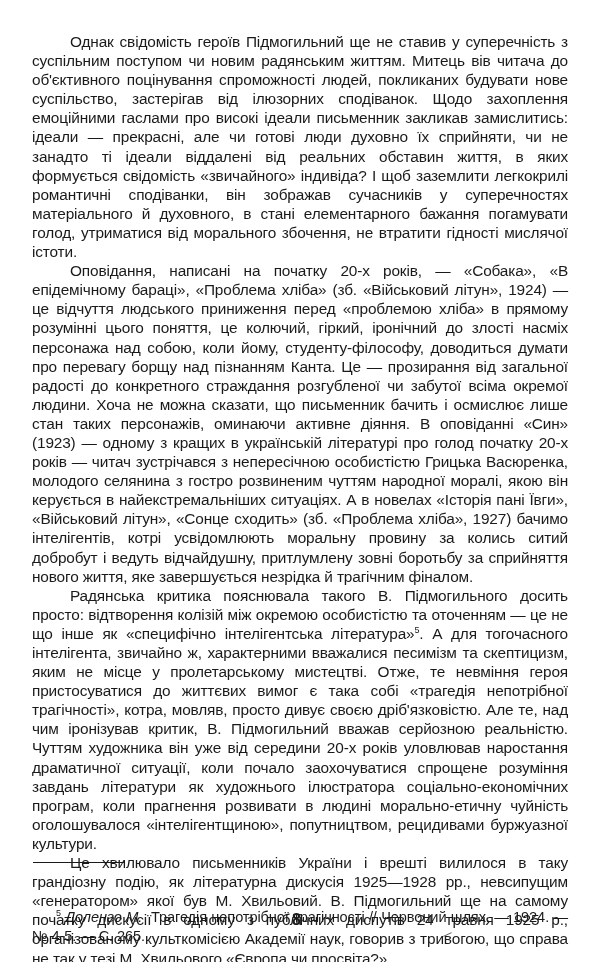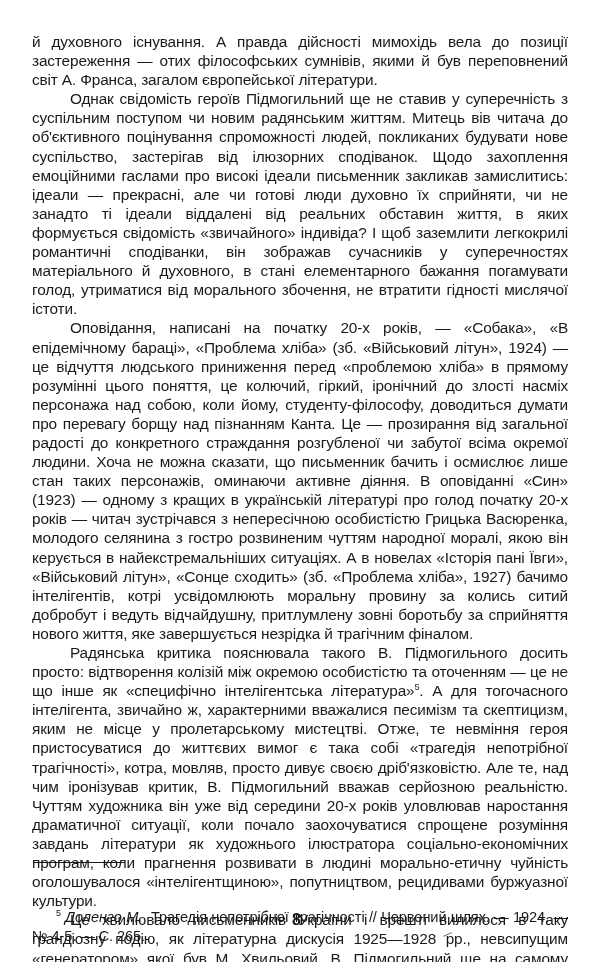--- a/index.html
+++ b/index.html
@@ -38,21 +38,20 @@
   }
   .stray-mark {
     position: absolute; left: 443px; top: 934px; width: 9px; height: 0;
     border-top: 1px solid #555; transform: rotate(-25deg);
   }
 </style>
 </head>
 <body>
 
 <div class="page">
-  <p class="para noindent">й духовного існування. А правда дійсності мимохідь вела до позиції застереження — отих філософських сумнівів, якими й був переповнений світ А. Франса, загалом європейської літератури.</p>
   <p class="para indent">Однак свідомість героїв Підмогильний ще не ставив у суперечність з суспільним поступом чи новим радянським життям. Митець вів читача до об'єктивного поцінування спроможності людей, покликаних будувати нове суспільство, застерігав від ілюзорних сподіванок. Щодо захоплення емоційними гаслами про високі ідеали письменник закликав замислитись: ідеали — прекрасні, але чи готові люди духовно їх сприйняти, чи не занадто ті ідеали віддалені від реальних обставин життя, в яких формується свідомість «звичайного» індивіда? І щоб заземлити легкокрилі романтичні сподіванки, він зображав сучасників у суперечностях матеріального й духовного, в стані елементарного бажання погамувати голод, утриматися від морального збочення, не втратити гідності мислячої істоти.</p>
   <p class="para indent">Оповідання, написані на початку 20-х років, — «Собака», «В епідемічному бараці», «Проблема хліба» (зб. «Військовий літун», 1924) — це відчуття людського приниження перед «проблемою хліба» в прямому розумінні цього поняття, це колючий, гіркий, іронічний до злості насміх персонажа над собою, коли йому, студенту-філософу, доводиться думати про перевагу борщу над пізнанням Канта. Це — прозирання від загальної радості до конкретного страждання розгубленої чи забутої всіма окремої людини. Хоча не можна сказати, що письменник бачить і осмислює лише стан таких персонажів, оминаючи активне діяння. В оповіданні «Син» (1923) — одному з кращих в українській літературі про голод початку 20-х років — читач зустрічався з непересічною особистістю Грицька Васюренка, молодого селянина з гостро розвиненим чуттям народної моралі, якою він керується в найекстремальніших ситуаціях. А в новелах «Історія пані Ївги», «Військовий літун», «Сонце сходить» (зб. «Проблема хліба», 1927) бачимо інтелігентів, котрі усвідомлюють моральну провину за колись ситий добробут і ведуть відчайдушну, притлумлену зовні боротьбу за сприйняття нового життя, яке завершується незрідка й трагічним фіналом.</p>
   <p class="para indent"><span>Радянська критика пояснювала такого В. Підмогильного досить просто: відтворення колізій між окремою особистістю та оточенням — це не що інше як «специфічно інтелігентська література»</span><sup class="fn">5</sup><span>. А для тогочасного інтелігента, звичайно ж, характерними вважалися песимізм та скептицизм, яким не місце у пролетарському мистецтві. Отже, те невміння героя пристосуватися до життєвих вимог є така собі «трагедія непотрібної трагічності», котра, мовляв, просто дивує своєю дріб'язковістю. Але те, над чим іронізував критик, В. Підмогильний вважав серйозною реальністю. Чуттям художника він уже від середини 20-х років уловлював наростання драматичної ситуації, коли почало заохочуватися спрощене розуміння завдань літератури як художнього ілюстратора соціально-економічних програм, коли прагнення розвивати в людині морально-етичну чуйність оголошувалося «інтелігентщиною», попутництвом, рецидивами буржуазної культури.</span></p>
   <p class="para indent">Це хвилювало письменників України і врешті вилилося в таку грандіозну подію, як літературна дискусія 1925—1928 рр., невсипущим «генератором» якої був М. Хвильовий. В. Підмогильний ще на самому початку дискусії в одному з публічних диспутів 24 травня 1925 р., організованому культкомісією Академії наук, говорив з тривогою, що справа не так у тезі М. Хвильового «Європа чи просвіта?»</p>
 </div>
 
 <div class="footnote-rule"></div>
 
 <p class="footnote"><sup class="fnmark">5</sup><span class="author">Доленго М.</span>&nbsp;&nbsp;<span>Трагедія непотрібної трагічності // Червоний шлях. — 1924. — № 4-5. — С. 265.</span></p>
 

